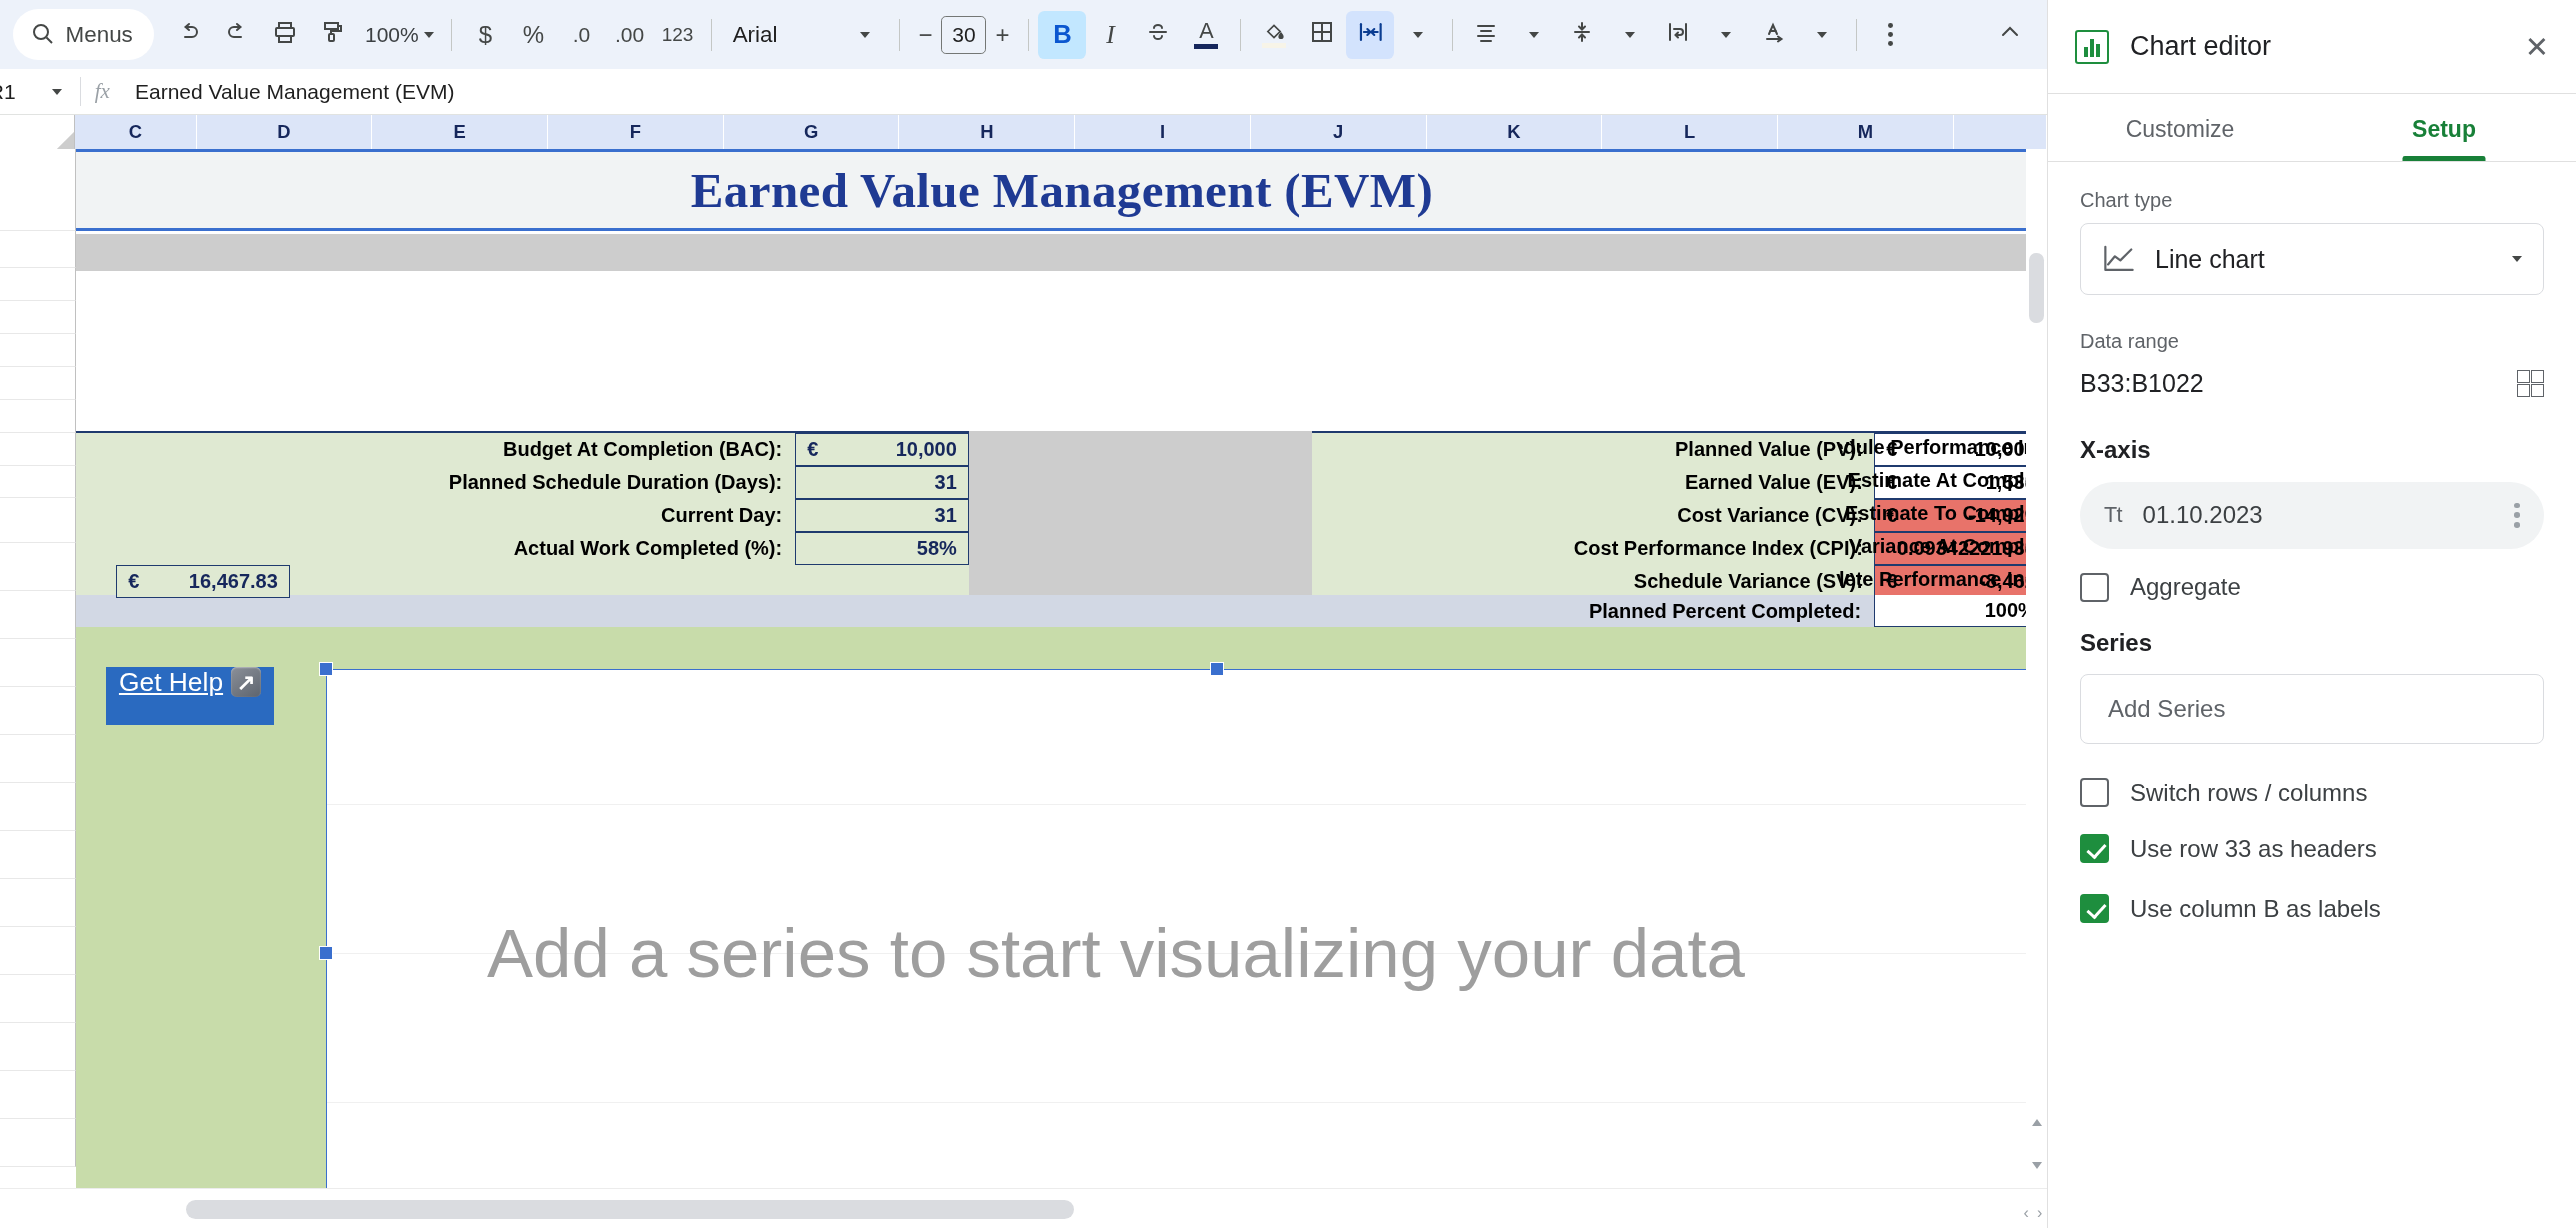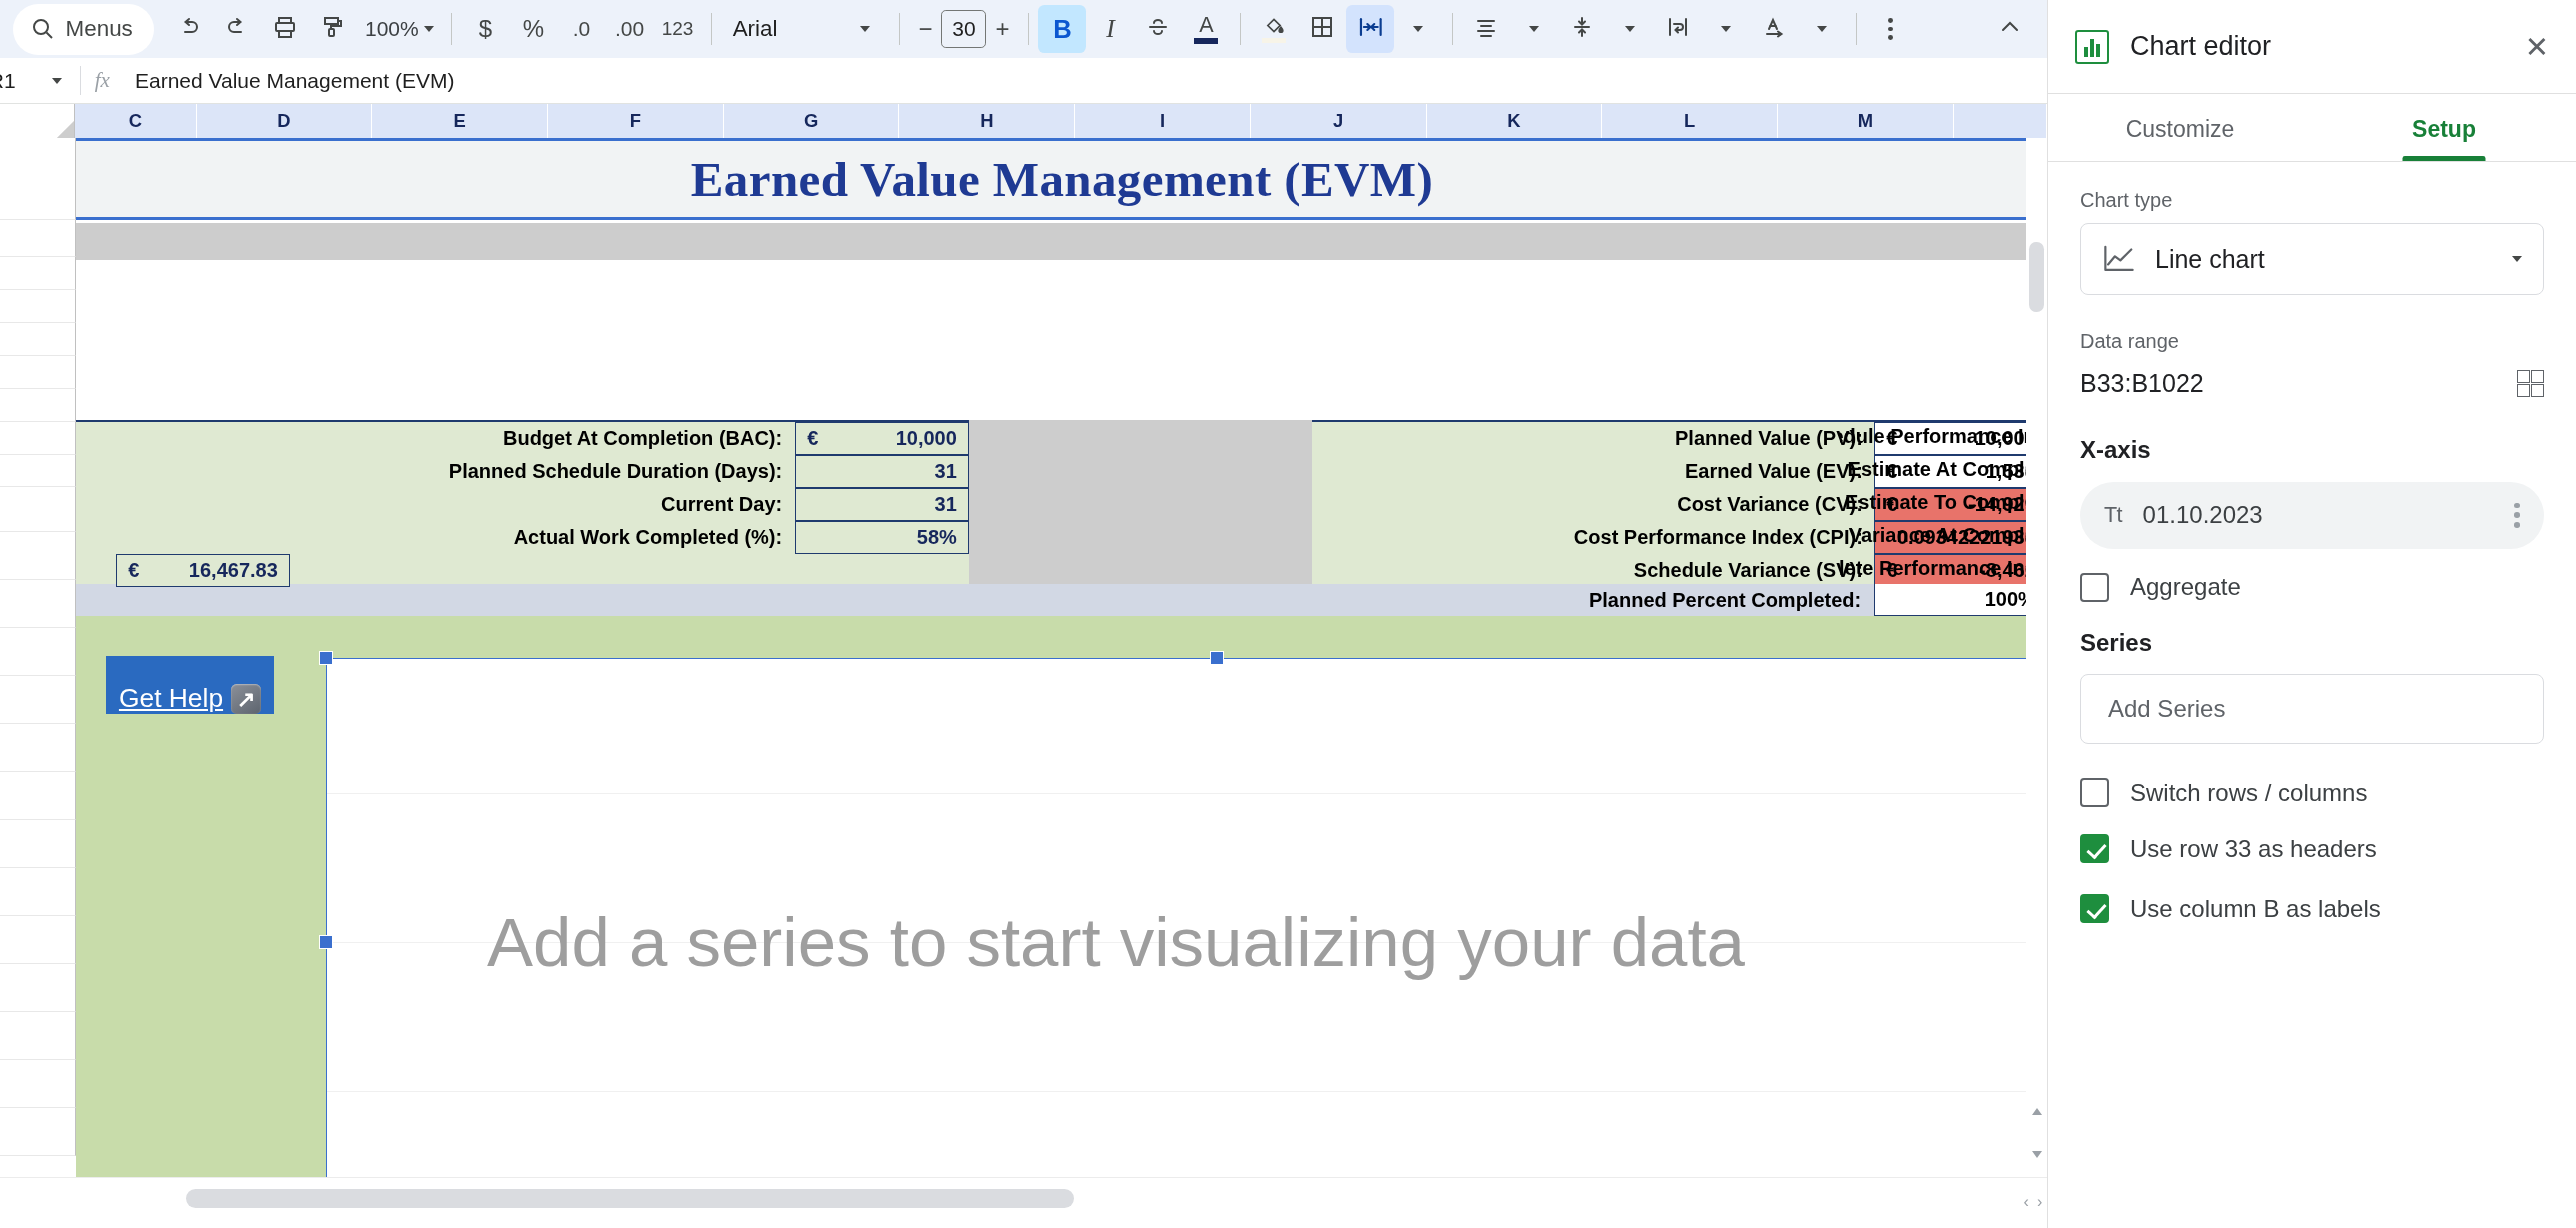--- a/index.html
+++ b/index.html
@@ -6,21 +6,21 @@
   html,body { width:2576px; height:1229px; overflow:hidden; background:#fff;
     font-family:"Liberation Sans", sans-serif; }
 
   
   #app { position:relative; width:2576px; height:1229px; display:flex; }
   #sheet-pane { position:relative; width:2048px; height:1229px; background:#fff;
      border-right:0.8px solid #e0e0e0; overflow:hidden; }
   #editor-pane { position:relative; width:528px; height:1229px; background:#fff; }
 
   
-  .toolbar { height:58px; background:#edf2fa; display:flex; align-items:center;
+  .toolbar { height:69px; background:#edf2fa; display:flex; align-items:center;
      padding:0 12.8px; gap:0; position:relative; }
   .tb-item { height:48px; min-width:48px; display:flex; align-items:center;
      justify-content:center; border-radius:6.4px; color:#444746; font-size:21px;
      cursor:pointer; padding:0 8px; }
   .tb-item.active { background:#c2e7ff; color:#0b57d0; }
   .tb-item.active.soft { background:#d3e3fd; color:#0b3d91; }
   .tb-sep { width:0.8px; height:32px; background:#c4c7c5; margin:0 9.6px; }
   .search-pill { height:51px; border-radius:25.6px; background:#fff; display:flex;
      align-items:center; gap:11.2px; padding:0 21px 0 17.6px; margin-right:11.2px; }
   .search-pill .lbl { font-size:22.4px; color:#444746; }
@@ -105,21 +105,21 @@
   .lowerband { position:absolute; left:0; top:446px; width:1972px; height:32px;
      background:#d2d8e4; }
   .pp-row { position:absolute; left:1236px; top:446px; width:736px; height:32px;
      display:flex; align-items:center; background:#d2d8e4; }
 
   .greenarea { position:absolute; left:0; top:478px; width:1972px; height:640px;
      background:#c8dcaa; }
 
   
   .gethelp { position:absolute; left:30px; top:518px; width:168px; height:58px;
-     background:#2a6ac0; display:flex; align-items:flex-end; justify-content:center;
+     background:#2a6ac0; display:flex; align-items:flex-start; justify-content:center;
      gap:8px; cursor:pointer; }
   .gethelp .gh-txt { color:#fff; font-size:26.4px; text-decoration:underline; }
   .gh-ico { width:30px;height:30px;border-radius:5.6px;
      background:linear-gradient(145deg,#8b9099,#5d646e); position:relative;
      box-shadow:inset 0 0.8px 1.6px rgba(255,255,255,.5); }
   .gh-ico:after{content:"↗"; position:absolute; inset:0; color:#fff; font-size:22.4px;
      display:flex;align-items:center;justify-content:center; font-weight:bold;}
 
   
   .chartobj { position:absolute; left:250px; top:520px; width:1782px; height:568px;

